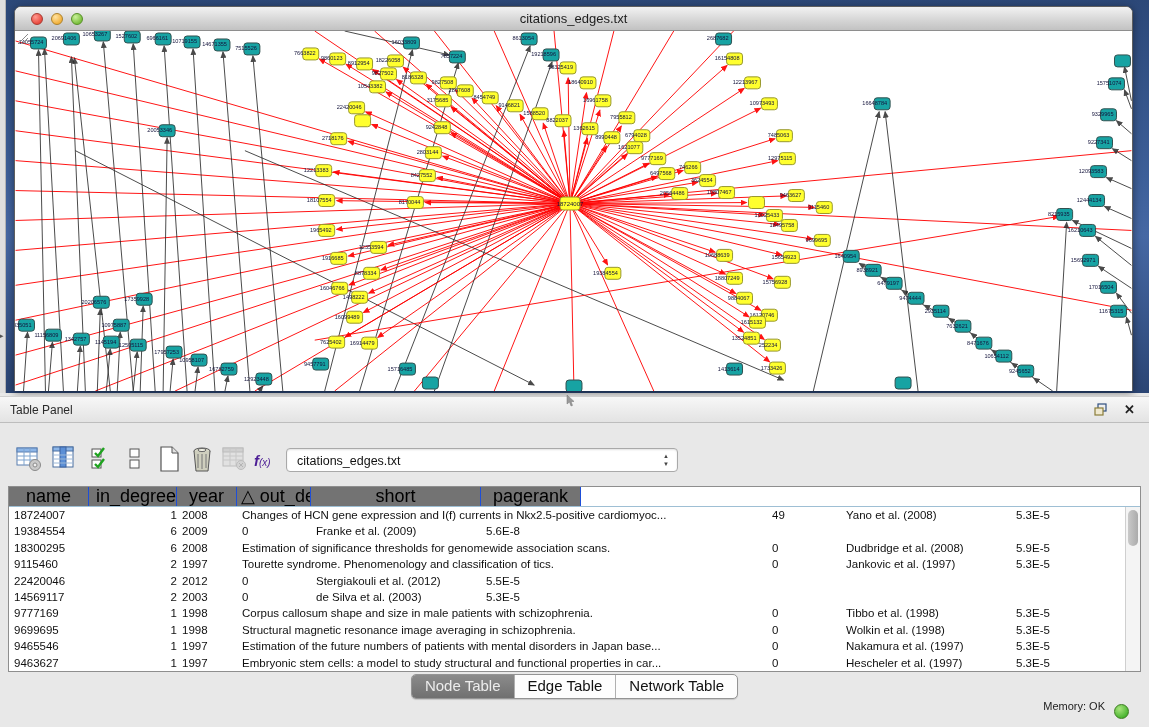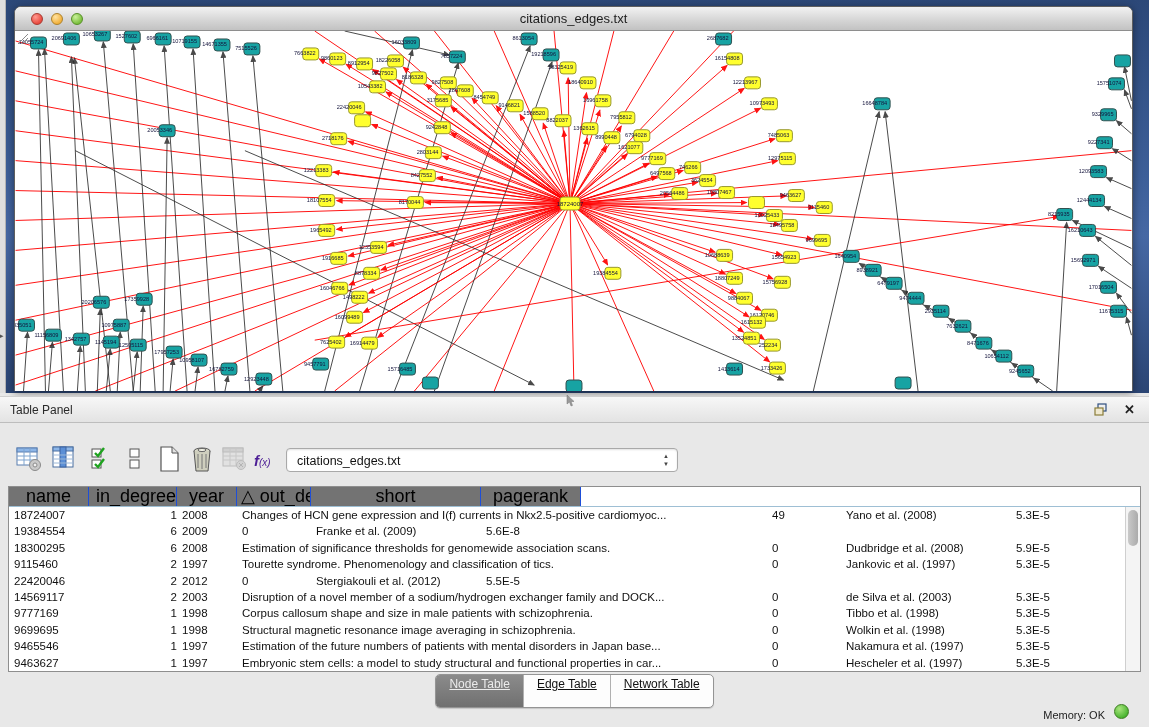--- a/index.html
+++ b/index.html
@@ -47,26 +47,26 @@
         text-align:center; line-height:19px; overflow:hidden; white-space:nowrap; }
   .c0{width:80px;} .c1{width:88px;text-align:right;} .c2{width:60px;} .c3{width:530px;} .c4{width:74px;text-align:left;padding-left:4px;} .c5{width:170px;} .c6{width:100px;}
   .tbody { position:relative; }
   .trow { display:flex; height:16.4px; }
   .td { font-size:11.5px; color:#101010; padding-left:5px; line-height:16px; white-space:nowrap; overflow:hidden; }
   .vscroll { position:absolute; right:0; top:20px; bottom:0; width:15px; background:#f4f4f4; border-left:1px solid #cfcfcf; }
   .vthumb { position:absolute; left:2px; top:3px; width:10px; height:36px; background:linear-gradient(90deg,#c9c9c9,#ababab); border-radius:6px; }
 
   .tabsrow { position:absolute; left:0; top:674px; width:1149px; height:21px; text-align:center; }
   .seg { display:inline-flex; border:1px solid #949494; border-radius:5px; overflow:hidden; background:#fdfdfd; box-shadow:0 1px 1px rgba(0,0,0,.15); }
-  .seg span { font-size:12px; padding:2px 13px 16px 13px; color:#111; border-right:1px solid #b0b0b0;text-decoration:underline; }
+  .seg span { font-size:15px; padding:2px 13px 4px 13px; color:#111; border-right:1px solid #b0b0b0; }
   .seg span:last-child { border-right:none; }
   .seg .sel { background:linear-gradient(180deg,#8b8b8b,#707070); color:#ececec; }
 
   .statusbar { position:absolute; left:0; top:697px; width:1149px; height:30px; }
-  .mem-label { position:absolute; right:44px; top:12px; font-size:11px; color:#222;margin-left:41px; }
+  .mem-label { position:absolute; right:44px; top:3px; font-size:11px; color:#222;margin-left:41px; }
   .mem-dot { position:absolute; right:20px; top:7px; width:15px; height:15px; border-radius:50%;
              background:radial-gradient(circle at 35% 30%, #a8e57d,#47b32e 75%); border:1px solid #3c7d20; }
 
   
   .edge-red { stroke:#ff0000; stroke-width:1; opacity:.92; }
   .edge-black { stroke:#2b2b2b; stroke-width:1; opacity:.85; }
   .node-label { font-size:5.6px; fill:#14143c; }
   .hub-label { font-size:6px; fill:#14143c; }
 </style>
 </head>
@@ -856,21 +856,20 @@
         <div class="td c1">2</div>
         <div class="td c2">2012</div>
         <div class="td c4">0</div>
         <div class="td c5">Stergiakouli et al. (2012)</div>
         <div class="td c6">5.5E-5</div>
       </div>
       <div class="trow">
         <div class="td c0">14569117</div>
         <div class="td c1">2</div>
         <div class="td c2">2003</div>
-        <div class="td c3">Disruption of a novel member of a sodium/hydrogen exchanger family and DOCK...</div>
         <div class="td c4">0</div>
         <div class="td c5">de Silva et al. (2003)</div>
         <div class="td c6">5.3E-5</div>
       </div>
       <div class="trow">
         <div class="td c0">9777169</div>
         <div class="td c1">1</div>
         <div class="td c2">1998</div>
         <div class="td c3">Corpus callosum shape and size in male patients with schizophrenia.</div>
         <div class="td c4">0</div>

